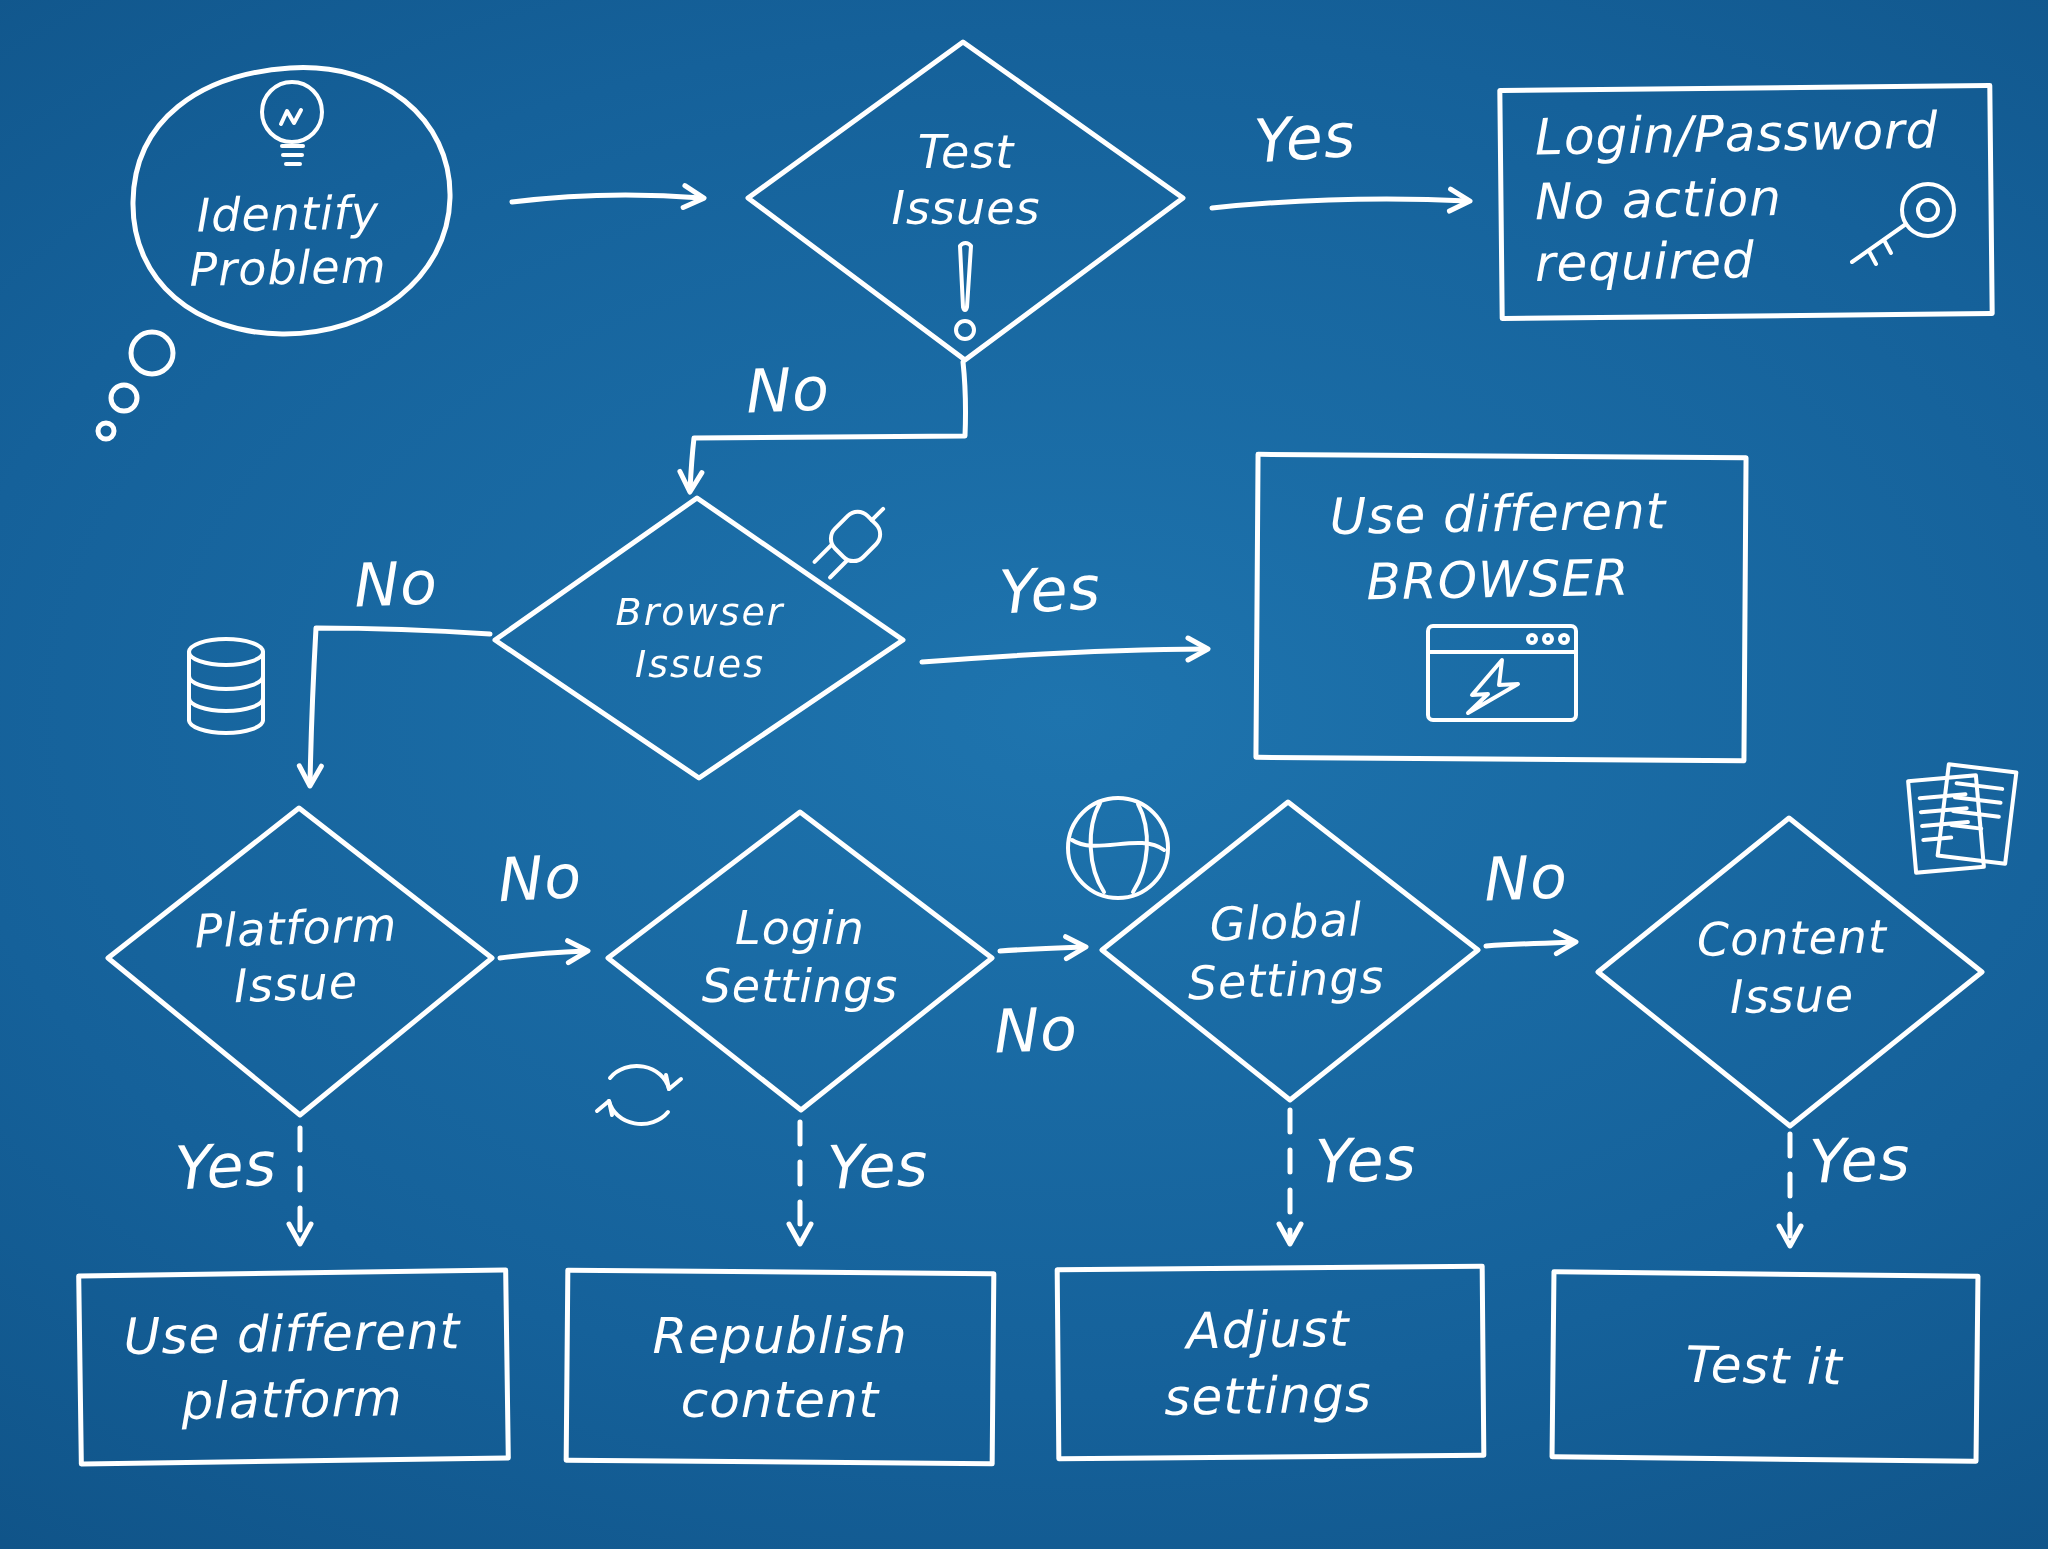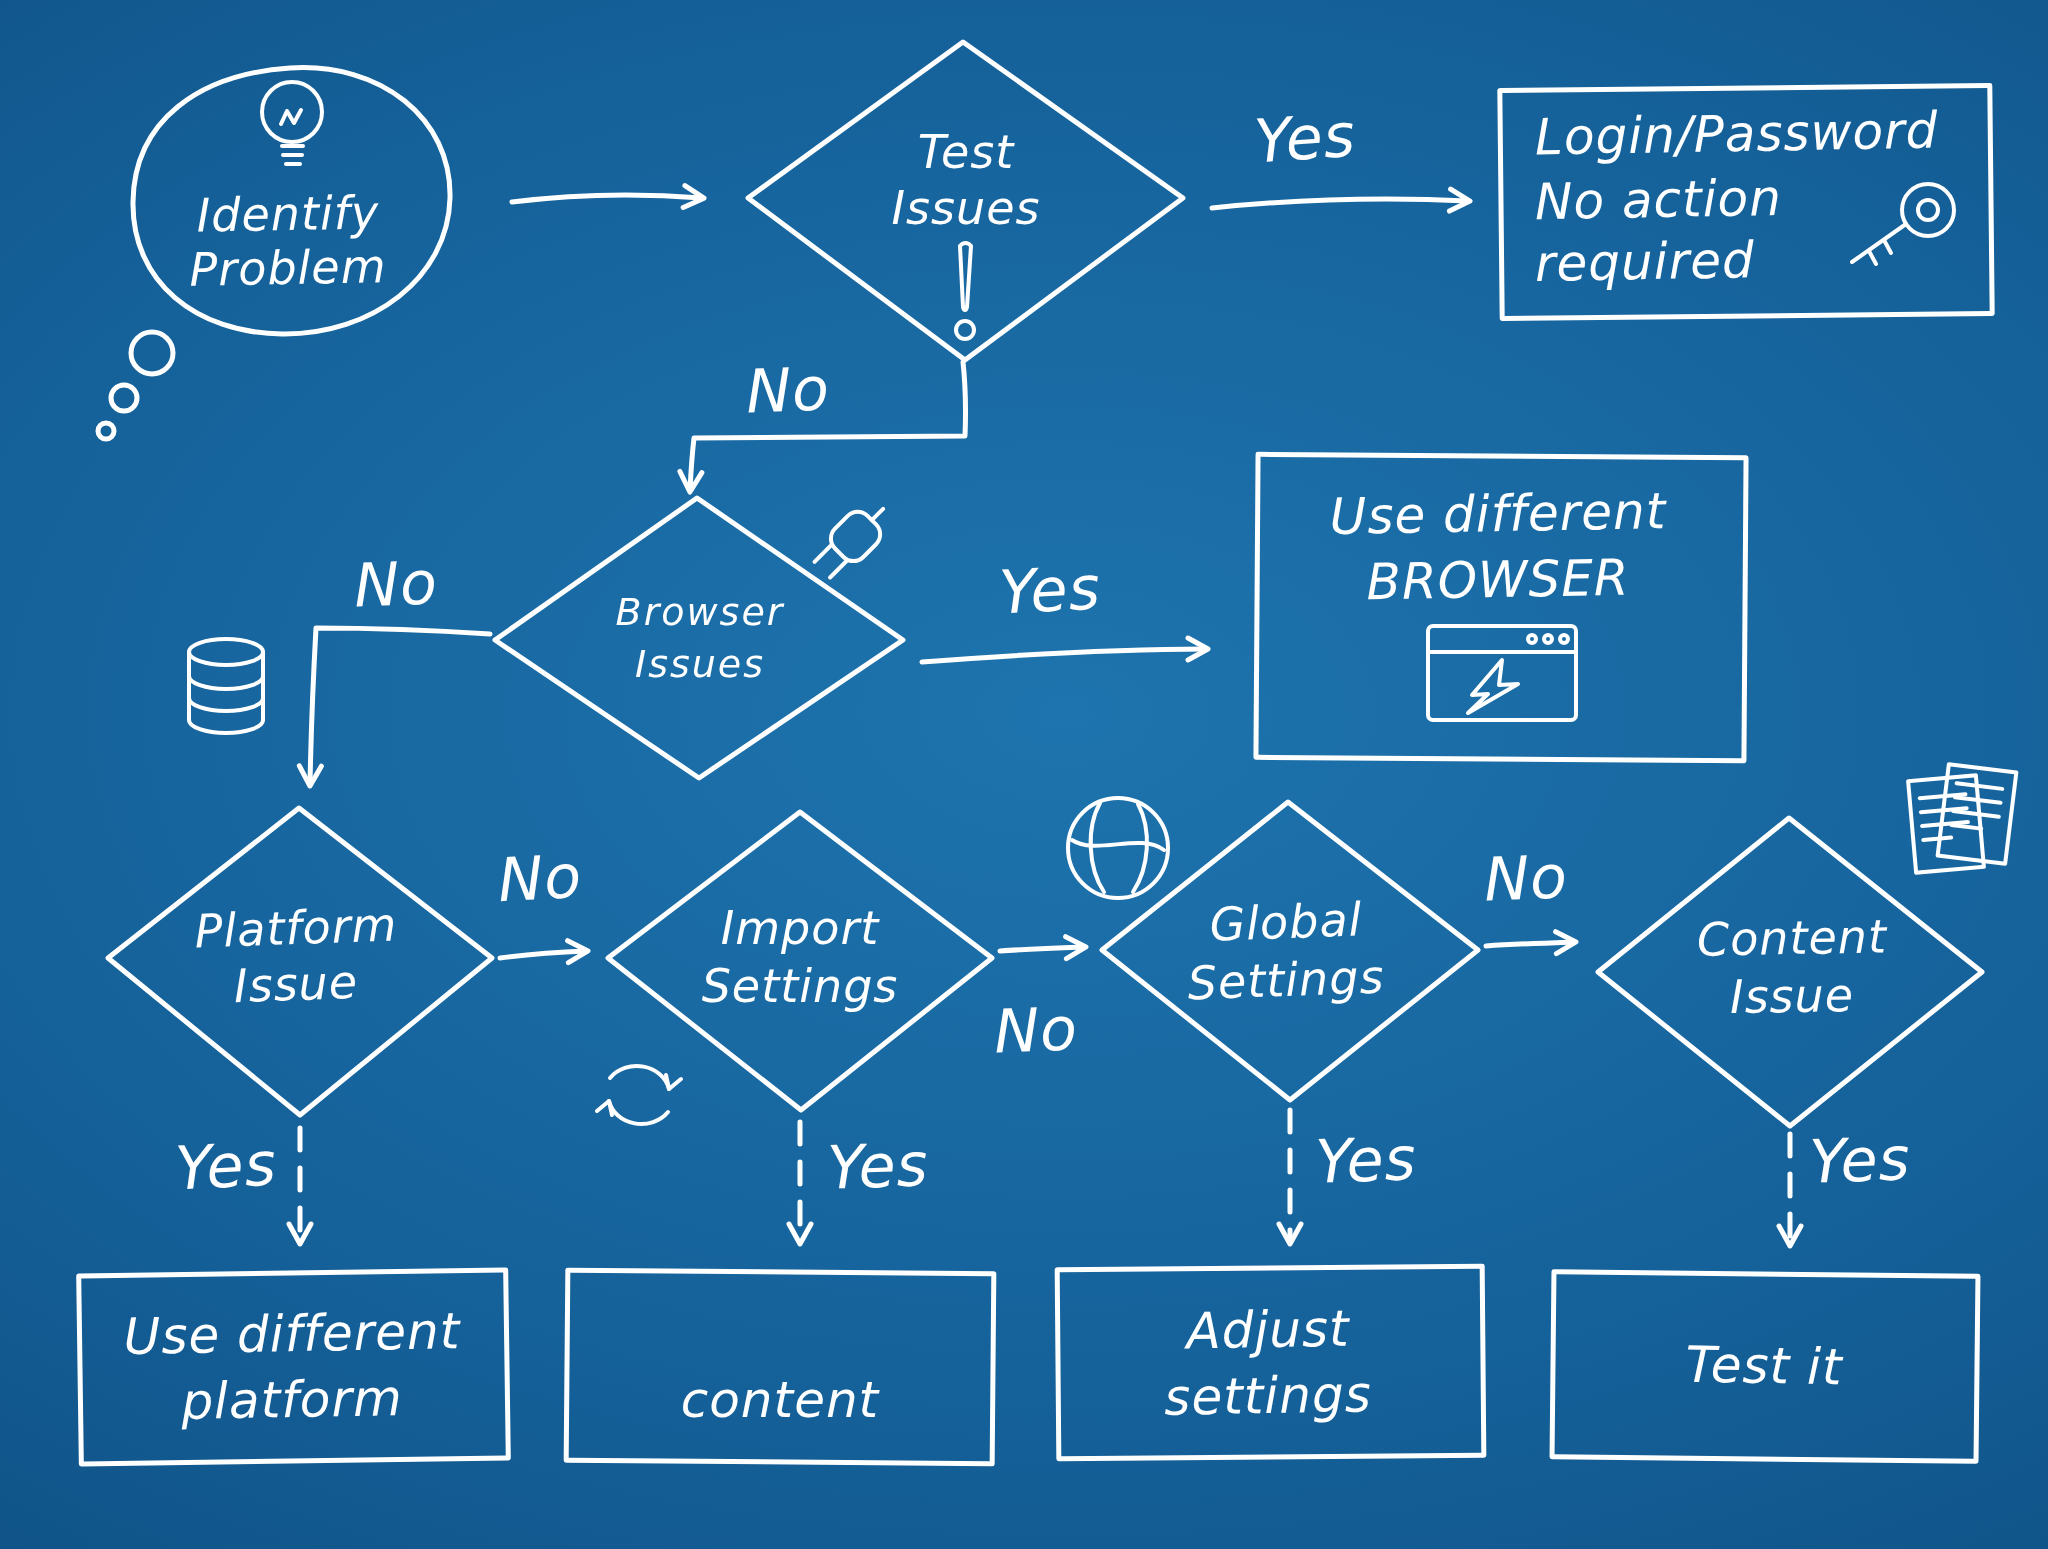--- a/index.html
+++ b/index.html
@@ -190,41 +190,42 @@
   <div class="lbl s-yn" style="left:396px;top:584px;--r:-2deg">No</div>
 
   <div class="lbl s-box" style="left:1498px;top:514px;--r:-1deg">Use different</div>
   <div class="lbl s-box" style="left:1498px;top:580px;--r:-1deg">BROWSER</div>
 
   <div class="lbl s-node" style="left:296px;top:928px;--r:-2deg">Platform</div>
   <div class="lbl s-node" style="left:296px;top:984px;--r:-2deg">Issue</div>
 
   <div class="lbl s-yn" style="left:540px;top:878px;--r:-3deg">No</div>
 
-  <div class="lbl s-node" style="left:800px;top:928px">Import</div>
+  <div class="lbl s-node" style="left:800px;top:928px">Login</div>
   <div class="lbl s-node" style="left:800px;top:986px">Settings</div>
 
   <div class="lbl s-yn" style="left:1036px;top:1030px;--r:-2deg">No</div>
 
   <div class="lbl s-node" style="left:1286px;top:922px;--r:-2deg">Global</div>
   <div class="lbl s-node" style="left:1286px;top:980px;--r:-2deg">Settings</div>
 
   <div class="lbl s-yn" style="left:1526px;top:878px;--r:-2deg">No</div>
 
   <div class="lbl s-node" style="left:1792px;top:938px;--r:-1deg">Content</div>
   <div class="lbl s-node" style="left:1792px;top:996px;--r:-1deg">Issue</div>
 
   <div class="lbl s-yn" style="left:226px;top:1166px;--r:-3deg">Yes</div>
   <div class="lbl s-yn" style="left:878px;top:1166px;--r:-2deg">Yes</div>
   <div class="lbl s-yn" style="left:1366px;top:1160px;--r:-2deg">Yes</div>
   <div class="lbl s-yn" style="left:1860px;top:1160px;--r:-2deg">Yes</div>
 
   <div class="lbl s-box" style="left:292px;top:1334px;--r:-1deg">Use different</div>
   <div class="lbl s-box" style="left:292px;top:1400px;--r:-1deg">platform</div>
 
+  <div class="lbl s-box" style="left:780px;top:1336px">Republish</div>
   <div class="lbl s-box" style="left:780px;top:1400px">content</div>
 
   <div class="lbl s-box" style="left:1268px;top:1330px;--r:-1deg">Adjust</div>
   <div class="lbl s-box" style="left:1268px;top:1396px;--r:-1deg">settings</div>
 
   <div class="lbl s-box" style="left:1764px;top:1366px;--r:1deg">Test it</div>
 
 </div>
 
 </body></html>

